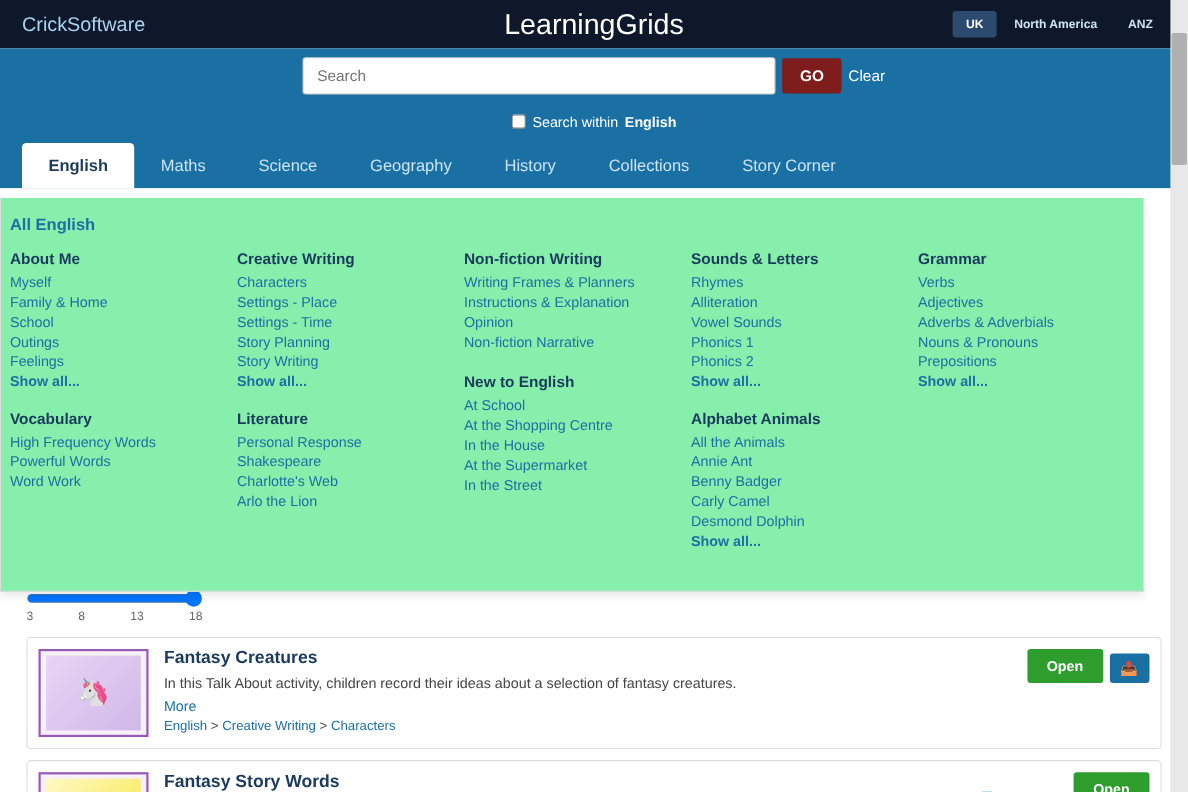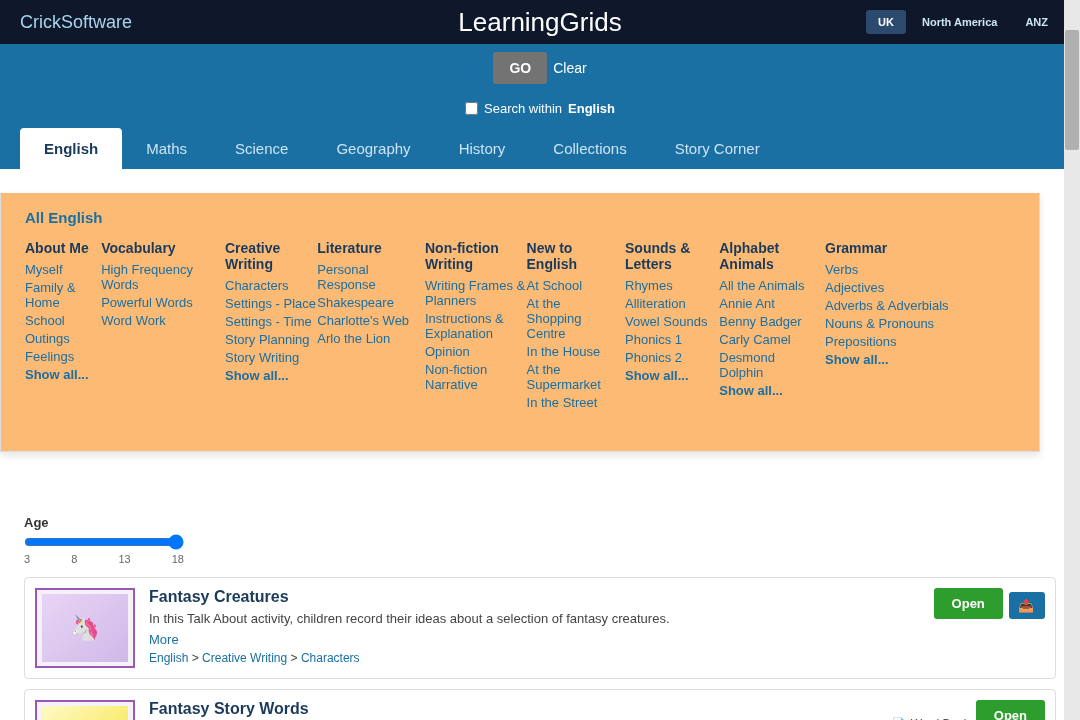--- a/index.html
+++ b/index.html
@@ -44,21 +44,21 @@
     .search-row { display: flex; align-items: center; gap: 6px; }
     .search-input {
       width: 430px;
       padding: 8px 12px;
       font-size: 14px;
       border: 1px solid #ccc;
       border-radius: 3px;
       outline: none;
     }
     .go-btn {
-      background: #737373;
+      background: #7f1d1d;
       color: #fff;
       border: none;
       padding: 8px 16px;
       font-size: 14px;
       font-weight: bold;
       cursor: pointer;
       border-radius: 3px;
     }
     .clear-btn {
       background: transparent;
@@ -94,44 +94,44 @@
     }
     .nav-tab.active {
       background: #fff;
       color: #1a3a5c;
       font-weight: bold;
       border-radius: 4px 4px 0 0;
     }
 
     
     .dropdown-panel {
-      background: #fdba74;
+      background: #86efac;
       border: 1px solid #ddd;
       border-top: none;
-      padding: 16px 24px 20px;
+      padding: 16px 8px 20px;
       position: absolute;
-      top: 193px;
+      top: 180px;
       left: 0;
       right: 40px;
       z-index: 100;
       box-shadow: 0 4px 8px rgba(0,0,0,0.1);
     }
     .all-english {
       color: #1a6fa3;
       font-size: 15px;
       font-weight: bold;
       margin-bottom: 14px;
       cursor: pointer;
     }
     .dropdown-grid {
       display: grid;
       grid-template-columns: repeat(5, 1fr);
       gap: 0 10px;
     }
-    .dropdown-col { display: flex; flex-direction: row; }
+    .dropdown-col { display: flex; flex-direction: column; }
     .dropdown-section { margin-bottom: 18px; }
     .dropdown-section-title {
       color: #1a3a5c;
       font-size: 14px;
       font-weight: bold;
       margin-bottom: 6px;
       cursor: pointer;
     }
     .dropdown-link {
       color: #1a6fa3;
@@ -251,20 +251,21 @@
   <div class="header-title">LearningGrids</div>
   <div class="header-regions">
     <button class="region-btn region-uk">UK</button>
     <button class="region-btn region-na">North America</button>
     <button class="region-btn region-anz">ANZ</button>
   </div>
 </div>
 
 <div class="search-area">
   <div class="search-row">
+    <input type="text" class="search-input" placeholder="Search" style="">
     <button class="go-btn">GO</button>
     <button class="clear-btn">Clear</button>
   </div>
   <div class="search-within">
     <input type="checkbox" style="">
     <span>Search within</span>
     <span class="search-within-bold">English</span>
   </div>
 </div>
 

